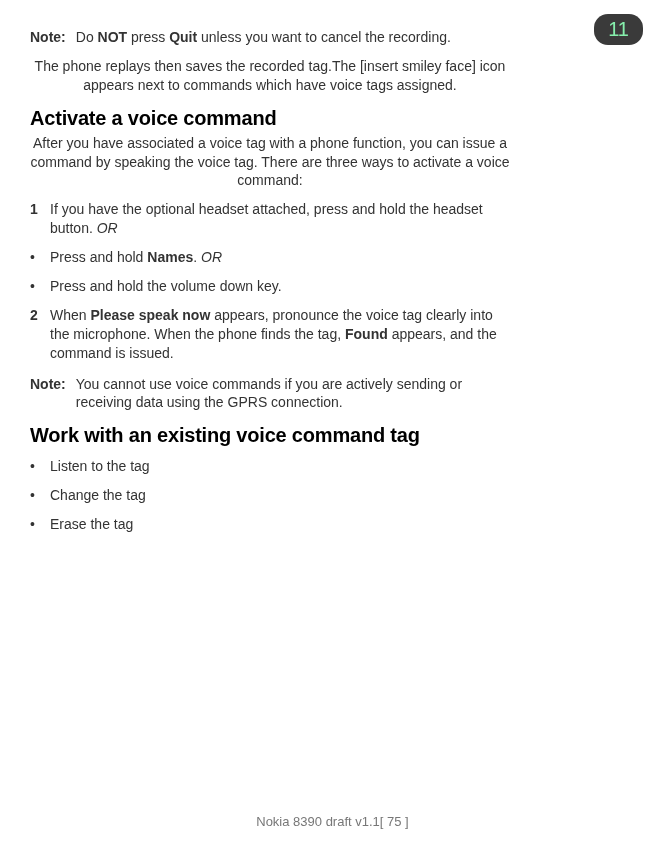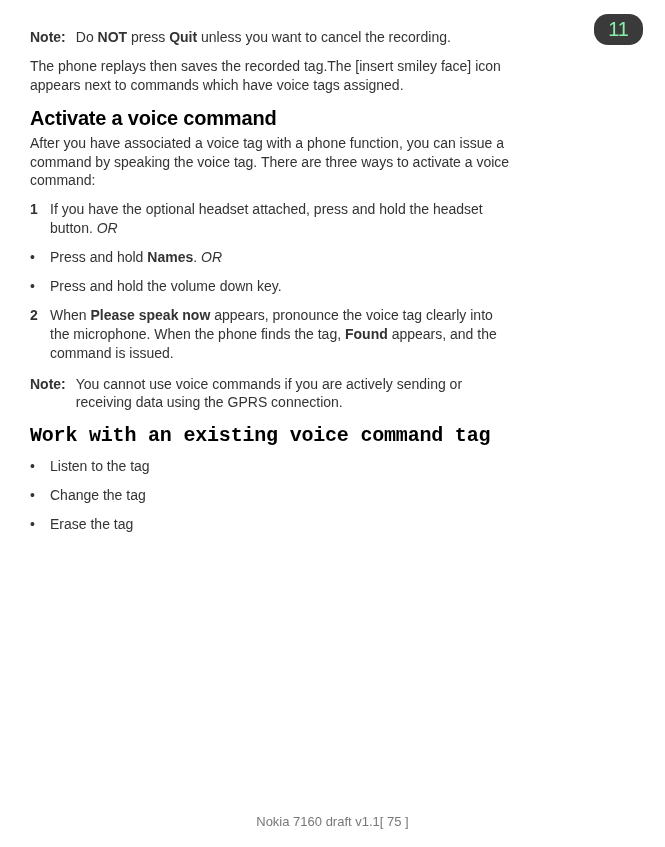--- a/index.html
+++ b/index.html
@@ -48,30 +48,31 @@
       flex: 0 0 auto;
       margin-right: 10px;
     }
     .note-block .note-body {
       flex: 1;
     }
     .para {
       font-size: 14px;
       line-height: 1.35;
       margin-bottom: 10px;
+      text-align: center;
     }
     .heading {
       font-family: Verdana, Geneva, sans-serif;
       font-weight: bold;
       color: #000000;
       margin-top: 12px;
       margin-bottom: 4px;
     }
     .h2 { font-size: 20px; letter-spacing: -0.2px; }
-    .h2b { font-size: 20px; letter-spacing: -0.2px; font-family: Liberation Mono, monospace; }
+    .h2b { font-size: 20px; letter-spacing: -0.2px; }
     .list {
       font-size: 14px;
       line-height: 1.35;
     }
     .list-item {
       display: flex;
       margin: 10px 0;
     }
     .list-item .marker {
       flex: 0 0 20px;
@@ -150,13 +151,13 @@
     </div>
     <div class="list-item">
       <div class="marker">•</div>
       <div class="body">Erase the tag</div>
     </div>
   </div>
 
 
 </div>
 
-<div class="footer">Nokia 7160 draft v1.1[ 75 ]</div>
+<div class="footer">Nokia 8390 draft v1.1[ 75 ]</div>
 
 </body></html>

